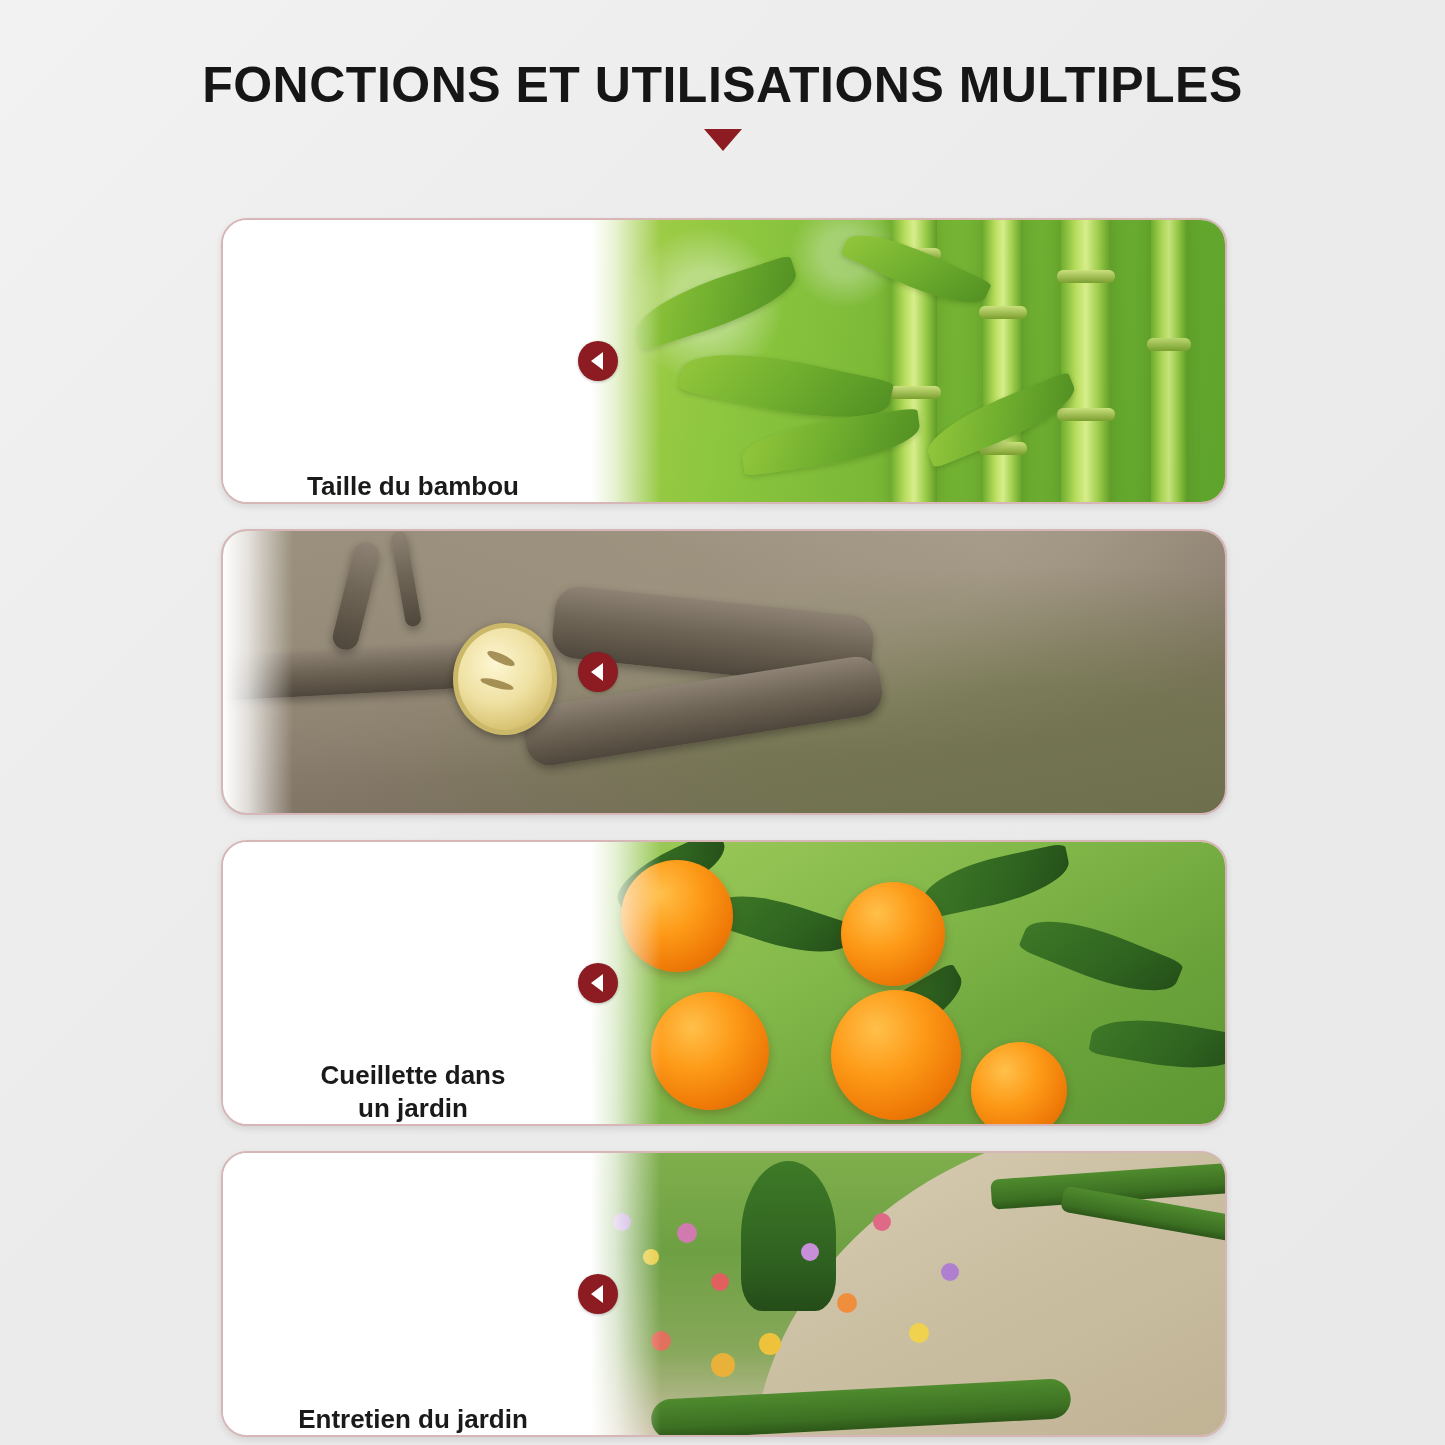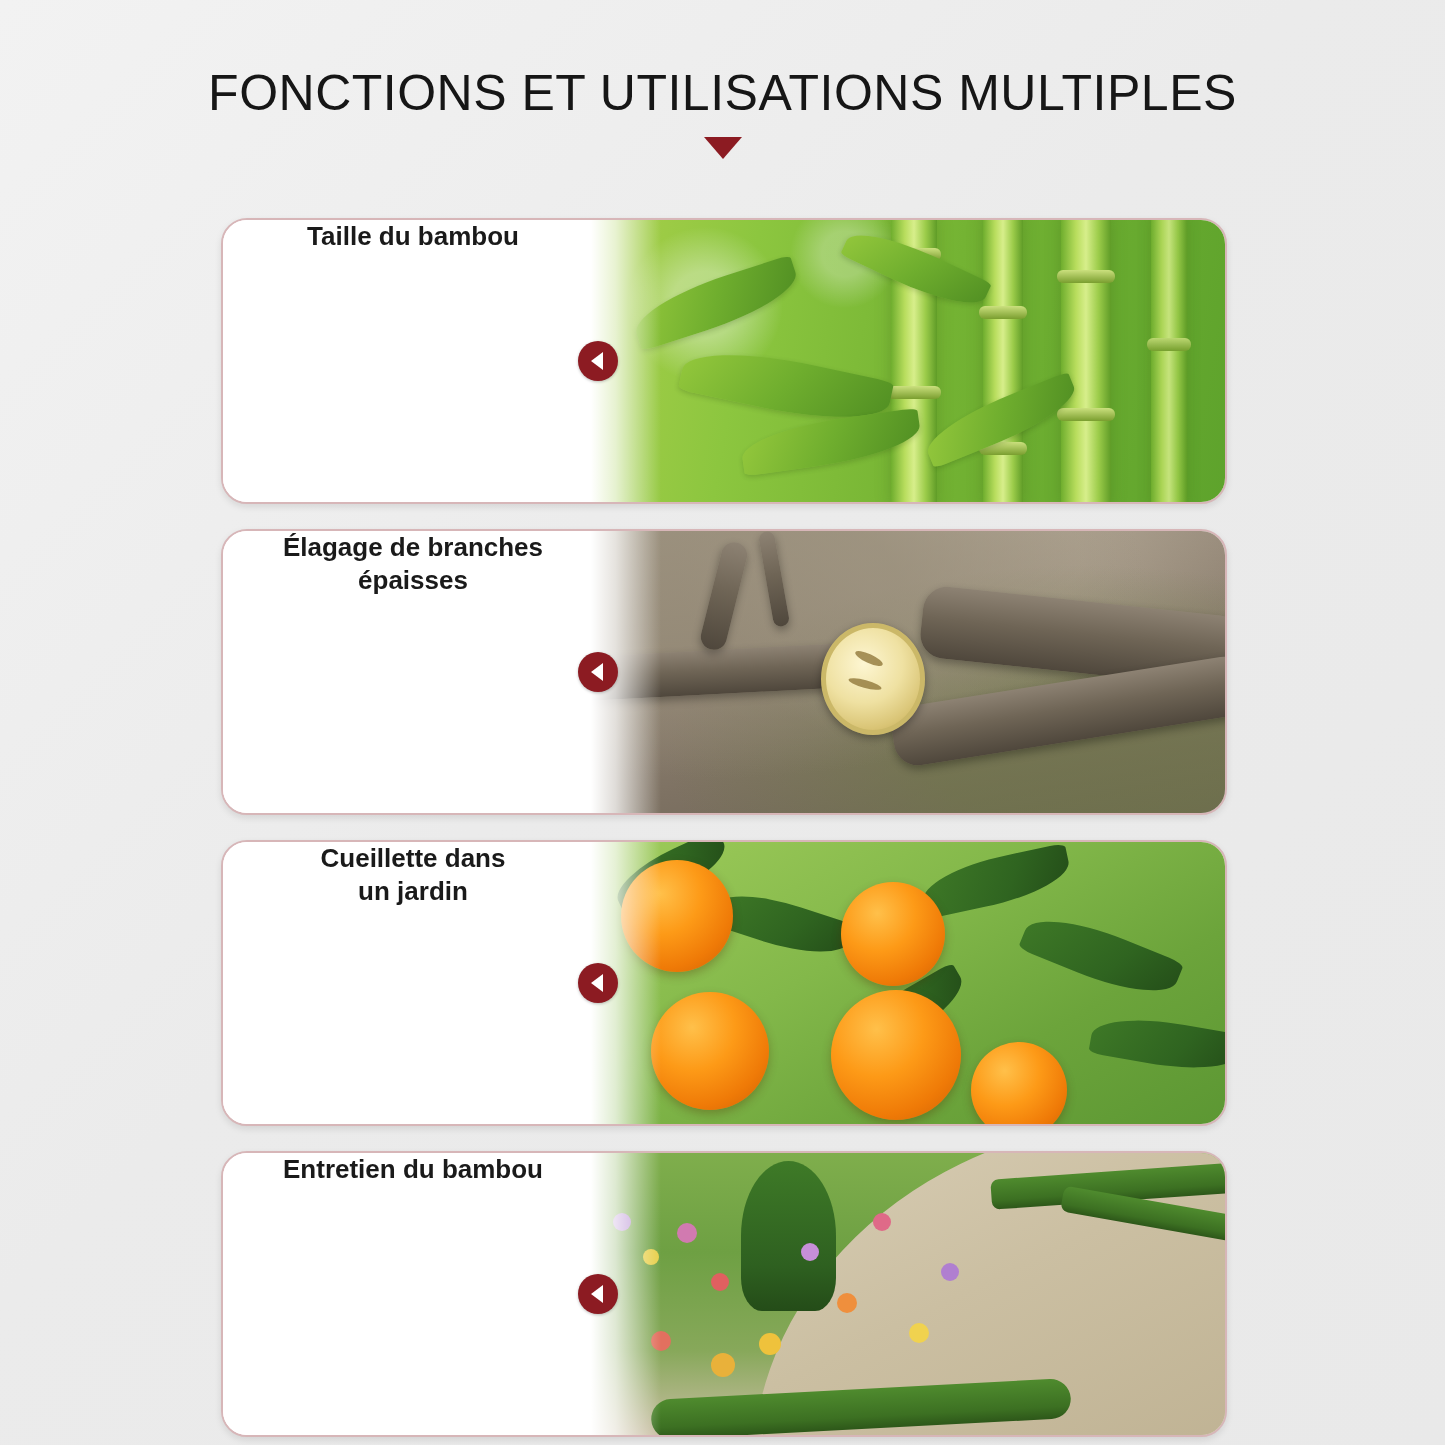--- a/index.html
+++ b/index.html
@@ -22,25 +22,25 @@
     background: linear-gradient(135deg, #f2f2f2 0%, #ebebeb 45%, #e9e9e9 100%);
   }
 
   .header {
     padding-top: 58px;
     text-align: center;
   }
 
   .title {
     font-size: 50px;
-    font-weight: normal;
+    font-weight: bold;
     letter-spacing: 0.5px;
     color: #161616;
     line-height: 1.1;
-    margin: 8px;
+    margin: 0;
   }
 
   .title-caret {
     width: 0;
     height: 0;
     margin: 16px auto 0 auto;
     border-left: 19px solid transparent;
     border-right: 19px solid transparent;
     border-top: 22px solid #8c1b22;
   }
@@ -62,21 +62,21 @@
     border: 2px solid #d7b6b8;
     box-shadow: 0 3px 7px rgba(0,0,0,0.10);
     display: flex;
   }
 
   .card-label {
     width: 368px;
     min-width: 368px;
     background: #ffffff;
     display: flex;
-    align-items: flex-start;
+    align-items: flex-end;
     justify-content: center;
     padding: 0 22px 0 34px;
     box-sizing: border-box;
   }
 
   .card-label-text {
     font-size: 26px;
     font-weight: bold;
     color: #1a1a1a;
     text-align: center;
@@ -271,24 +271,20 @@
         <div class="bamboo-leaf" style="left:40px; top:60px; width:170px; height:46px; transform:rotate(-18deg);"></div>
         <div class="bamboo-leaf" style="left:90px; top:140px; width:210px; height:52px; transform:rotate(12deg);"></div>
         <div class="bamboo-leaf" style="left:150px; top:200px; width:180px; height:44px; transform:rotate(-8deg);"></div>
         <div class="bamboo-leaf" style="left:250px; top:30px; width:150px; height:38px; transform:rotate(25deg);"></div>
         <div class="bamboo-leaf" style="left:330px; top:180px; width:160px; height:40px; transform:rotate(-22deg);"></div>
         <div class="photo-fade"></div>
       </div>
     </div>
 
     <div class="card">
-      <div class="card-label">
-        <div class="card-label-text">Élagage de branches
-épaisses</div>
-      </div>
       <div class="card-arrow"></div>
       <div class="card-photo photo-branch">
         <div class="branch-bg-blur"></div>
         <div class="branch-limb" style="left:-20px; top:118px; width:330px; height:44px; transform:rotate(-3deg);"></div>
         <div class="branch-limb" style="left:330px; top:70px; width:320px; height:72px; transform:rotate(6deg);"></div>
         <div class="branch-limb" style="left:300px; top:150px; width:360px; height:60px; transform:rotate(-9deg);"></div>
         <div class="branch-limb" style="left:120px; top:10px; width:26px; height:110px; transform:rotate(14deg);"></div>
         <div class="branch-limb" style="left:175px; top:0px; width:16px; height:96px; transform:rotate(-10deg);"></div>
         <div class="branch-cut" style="left:230px; top:92px; width:94px; height:102px;">
           <div class="cut-mark" style="left:28px; top:26px; width:30px; height:9px; transform:rotate(25deg);"></div>
@@ -315,21 +311,21 @@
         <div class="orange-fruit" style="left:60px; top:150px; width:118px; height:118px;"></div>
         <div class="orange-fruit" style="left:250px; top:40px; width:104px; height:104px;"></div>
         <div class="orange-fruit" style="left:240px; top:148px; width:130px; height:130px;"></div>
         <div class="orange-fruit" style="left:380px; top:200px; width:96px; height:96px;"></div>
         <div class="photo-fade"></div>
       </div>
     </div>
 
     <div class="card">
       <div class="card-label">
-        <div class="card-label-text">Entretien du bambou</div>
+        <div class="card-label-text">Entretien du jardin</div>
       </div>
       <div class="card-arrow"></div>
       <div class="card-photo photo-garden">
         <div class="garden-path"></div>
         <div class="hedge" style="left:400px; top:18px; width:250px; height:30px; transform:rotate(-4deg);"></div>
         <div class="hedge" style="left:470px; top:48px; width:180px; height:26px; transform:rotate(10deg);"></div>
         <div class="hedge" style="left:60px; top:236px; width:420px; height:40px; border-radius:24px; transform:rotate(-3deg);"></div>
         <div class="shrub-cone" style="left:150px; top:8px;"></div>
         <div class="bloom" style="left:22px; top:60px; width:18px; height:18px; background:#b48bd0;"></div>
         <div class="bloom" style="left:52px; top:96px; width:16px; height:16px; background:#e8cf4a;"></div>

